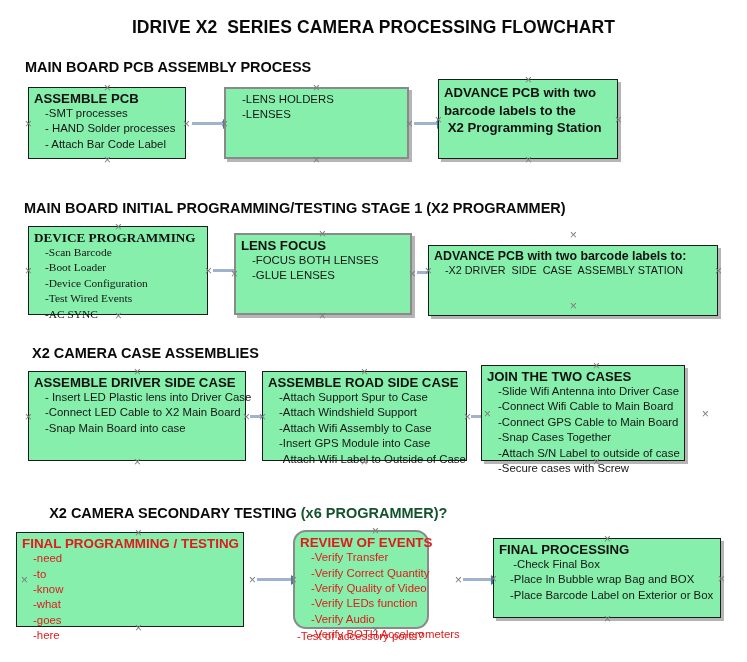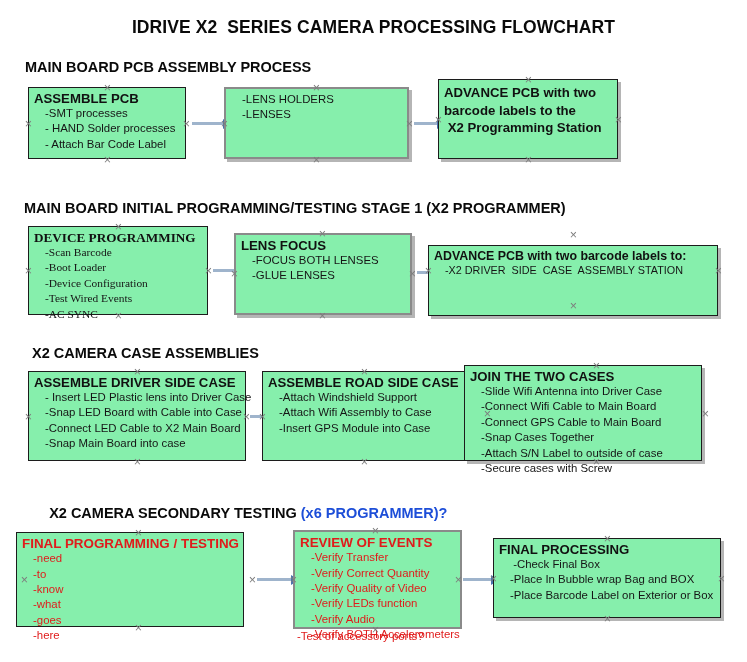--- a/index.html
+++ b/index.html
@@ -35,21 +35,21 @@
 
   
   .section-heading {
     position: absolute;
     font-size: 14.5px;
     font-weight: bold;
     color: #0a0a0a;
     white-space: pre;
   }
   .section-heading .accent-red {
-    color: #1d4ed8;
+    color: #14532d;
   }
 
   
   .flow-box {
     position: absolute;
     box-sizing: border-box;
     background: #86efac;
     border: 1.3px solid #1c1c1c;
     padding: 3px 0 0 0;
   }
@@ -233,52 +233,53 @@
   <div class="handle" style="left:569px; top:301px;"></div>
   <div class="handle" style="left:424px; top:266px;"></div>
   <div class="handle" style="left:714px; top:266px;"></div>
 
   <div class="section-heading" style="left:32px; top:345px;">X2 CAMERA CASE ASSEMBLIES</div>
 
   <div class="flow-box" style="left:28px; top:371px; width:218px; height:90px;">
     <div class="box-title">ASSEMBLE DRIVER SIDE CASE</div>
     <div class="box-lines">
       <div class="box-line">- Insert LED Plastic lens into Driver Case</div>
-      <div class="box-line">-Snap LED Board with Cable into Case</div>
       <div class="box-line">-Connect LED Cable to X2 Main Board</div>
       <div class="box-line">-Snap Main Board into case</div>
     </div>
   </div>
   <div class="handle" style="left:133px; top:367px;"></div>
   <div class="handle" style="left:133px; top:457px;"></div>
   <div class="handle" style="left:24px; top:412px;"></div>
   <div class="handle" style="left:242px; top:412px;"></div>
 
   <div class="connector" style="left:250px; top:415px; width:16px;">
     <div class="arrow-head"></div>
   </div>
 
   <div class="flow-box" style="left:262px; top:371px; width:205px; height:90px;">
     <div class="box-title">ASSEMBLE ROAD SIDE CASE</div>
     <div class="box-lines">
+      <div class="box-line">-Attach Support Spur to Case</div>
       <div class="box-line">-Attach Windshield Support</div>
       <div class="box-line">-Attach Wifi Assembly to Case</div>
       <div class="box-line">-Insert GPS Module into Case</div>
+      <div class="box-line">-Attach Wifi Label to Outside of Case</div>
     </div>
   </div>
   <div class="handle" style="left:360px; top:367px;"></div>
   <div class="handle" style="left:360px; top:457px;"></div>
   <div class="handle" style="left:258px; top:412px;"></div>
   <div class="handle" style="left:463px; top:412px;"></div>
 
   <div class="connector" style="left:471px; top:415px; width:16px;">
     <div class="arrow-head"></div>
   </div>
 
-  <div class="flow-box shadowed" style="left:464px; top:365px; width:238px; height:96px;">
+  <div class="flow-box shadowed" style="left:481px; top:365px; width:204px; height:96px;">
     <div class="box-title">JOIN THE TWO CASES</div>
     <div class="box-lines">
       <div class="box-line">-Slide Wifi Antenna into Driver Case</div>
       <div class="box-line">-Connect Wifi Cable to Main Board</div>
       <div class="box-line">-Connect GPS Cable to Main Board</div>
       <div class="box-line">-Snap Cases Together</div>
       <div class="box-line">-Attach S/N Label to outside of case</div>
       <div class="box-line">-Secure cases with Screw</div>
     </div>
   </div>
@@ -304,21 +305,21 @@
   </div>
   <div class="handle" style="left:134px; top:528px;"></div>
   <div class="handle" style="left:134px; top:623px;"></div>
   <div class="handle" style="left:20px; top:575px;"></div>
   <div class="handle" style="left:248px; top:575px;"></div>
 
   <div class="connector" style="left:257px; top:578px; width:35px;">
     <div class="arrow-head"></div>
   </div>
 
-  <div class="flow-box gray-border" style="left:293px; top:530px; width:169px; height:99px;">
+  <div class="flow-box gray-border" style="left:293px; top:530px; width:136px; height:99px;border-radius:13px;">
     <div class="box-title red">REVIEW OF EVENTS</div>
     <div class="box-lines">
       <div class="box-line red">-Verify Transfer</div>
       <div class="box-line red">-Verify Correct Quantity</div>
       <div class="box-line red">-Verify Quality of Video</div>
       <div class="box-line red">-Verify LEDs function</div>
       <div class="box-line red">-Verify Audio</div>
       <div class="box-line red">-Verify BOTH Accelerometers</div>
     </div>
   </div>

